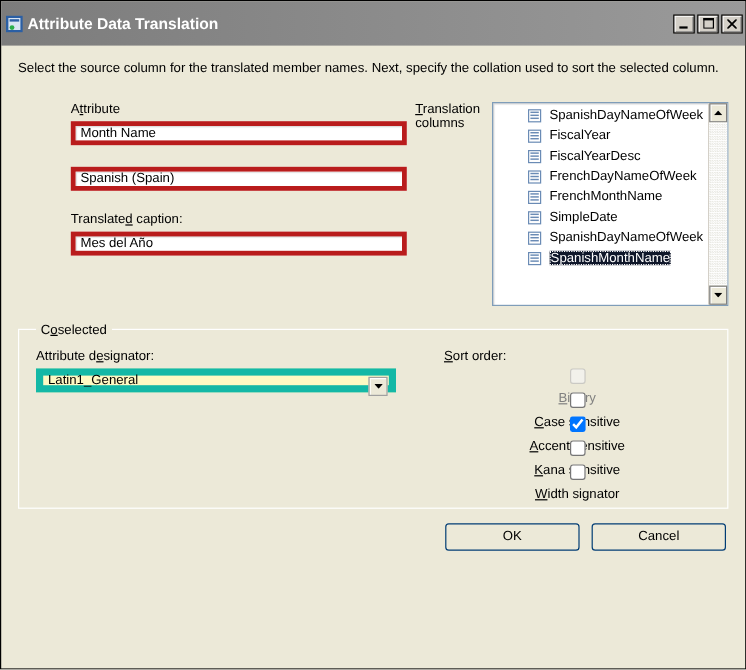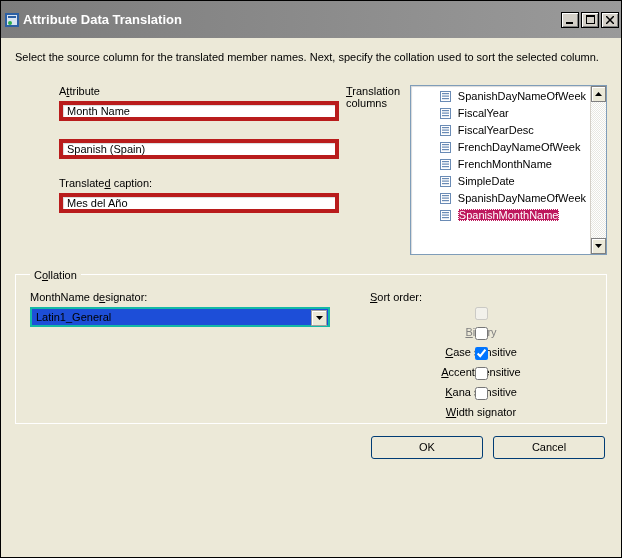--- a/index.html
+++ b/index.html
@@ -104,21 +104,21 @@
     padding: 1px 4px 1px 28px;
     height:17px;
     white-space:nowrap;
   }
   .listitem .li-icon {
     width:13px;height:13px;
     flex-shrink:0;
   }
   .listitem .li-text { }
   .listitem.selected .li-text {
-    background:#be185d;
+    background:#0f172a;
     color:#fff;
     outline: 1px dotted #fff;
     outline-offset:-1px;
     padding: 0 1px;
   }
   .scrollbar {
     width:16px;
     background:#f0f0ea;
     border-left:1px solid #d4d0c8;
     display:flex;flex-direction:column;
@@ -143,22 +143,22 @@
   fieldset.collation legend {
     padding:0 4px;
     font-size:11px;
   }
   .collrow { display:flex; gap:40px; }
   .collleft { width: 300px; }
   .collright { flex:1; }
   .select {
     width:100%;
     height:20px;
-    border:2px solid #14b8a6;
-    background:#1d4ed8;
+    border:6px solid #14b8a6;
+    background:#fef9c3;
     display:flex;align-items:center;
     padding:0 2px 0 4px;
     font:inherit;
     position:relative;
   }
   .select .sel-btn {
     position:absolute; right:1px; top:1px;
     width:16px;height:16px;
     background:#ece9d8;
     border:1px solid #a0a0a0;
@@ -355,26 +355,26 @@
                   <path d="M3.5 4 L7 0 L0 0 Z" fill="#000"></path>
                 </svg>
             </div>
           </div>
         </div>
       </div>
     </div>
 
     <fieldset class="collation">
       <legend>
-        <span>C</span><span class="underline">o</span><span>llation</span>
+        <span>C</span><span class="underline">o</span><span>selected</span>
       </legend>
       <div class="collrow">
         <div class="collleft">
           <div class="label">
-            <span>MonthName d</span><span class="underline">e</span><span>signator:</span>
+            <span>Attribute d</span><span class="underline">e</span><span>signator:</span>
           </div>
           <div class="select">
             <span>Latin1_General</span>
             <span class="sel-btn">
               <svg width="7" height="4">
                   <path d="M3.5 4 L7 0 L0 0 Z" fill="#000"></path>
                 </svg>
             </span>
           </div>
         </div>

